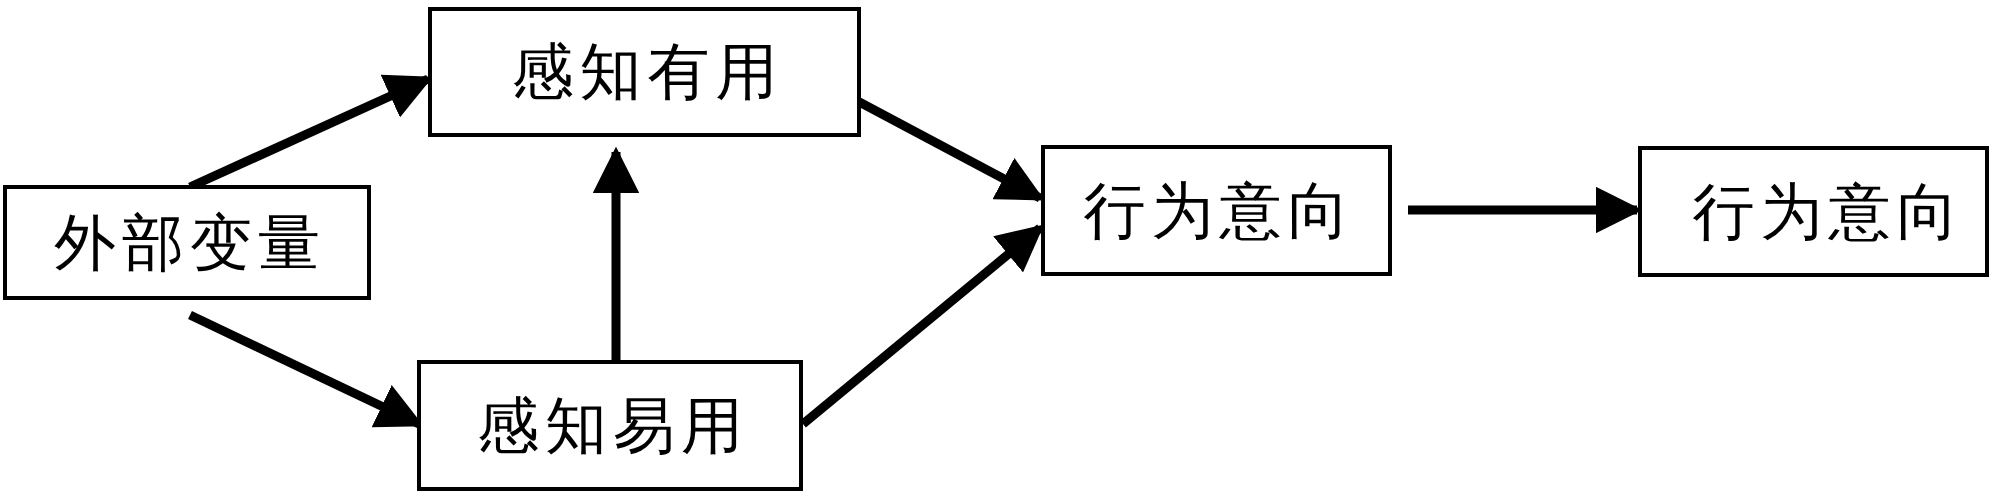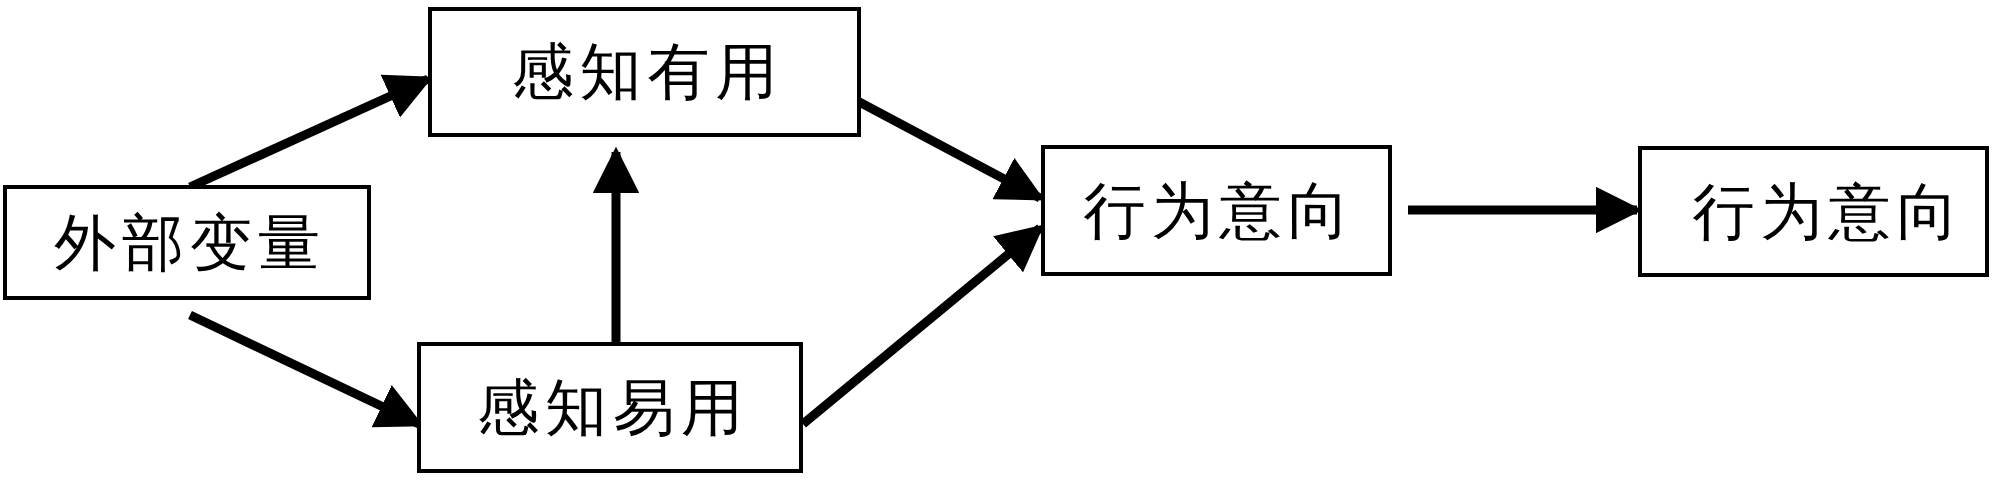--- a/index.html
+++ b/index.html
@@ -68,21 +68,21 @@
   </svg>
 
   <div class="node-box" style="left: 3px; top: 185px; width: 368px; height: 115px; border-color: rgb(0, 0, 0);">
     <span class="node-label">外部变量</span>
   </div>
 
   <div class="node-box" style="left: 428px; top: 7px; width: 433px; height: 130px; border-color: rgb(0, 0, 0);">
     <span class="node-label">感知有用</span>
   </div>
 
-  <div class="node-box" style="left: 417px; top: 342px; width: 386px; height: 131px; border-color: rgb(0, 0, 0);">
+  <div class="node-box" style="left: 417px; top: 360px; width: 386px; height: 131px; border-color: rgb(0, 0, 0);">
     <span class="node-label">感知易用</span>
   </div>
 
   <div class="node-box" style="left: 1041px; top: 145px; width: 351px; height: 131px; border-color: rgb(0, 0, 0);">
     <span class="node-label">行为意向</span>
   </div>
 
   <div class="node-box" style="left: 1638px; top: 146px; width: 351px; height: 131px; border-color: rgb(0, 0, 0); padding-left: 24px;">
     <span class="node-label">行为意向</span>
   </div>

